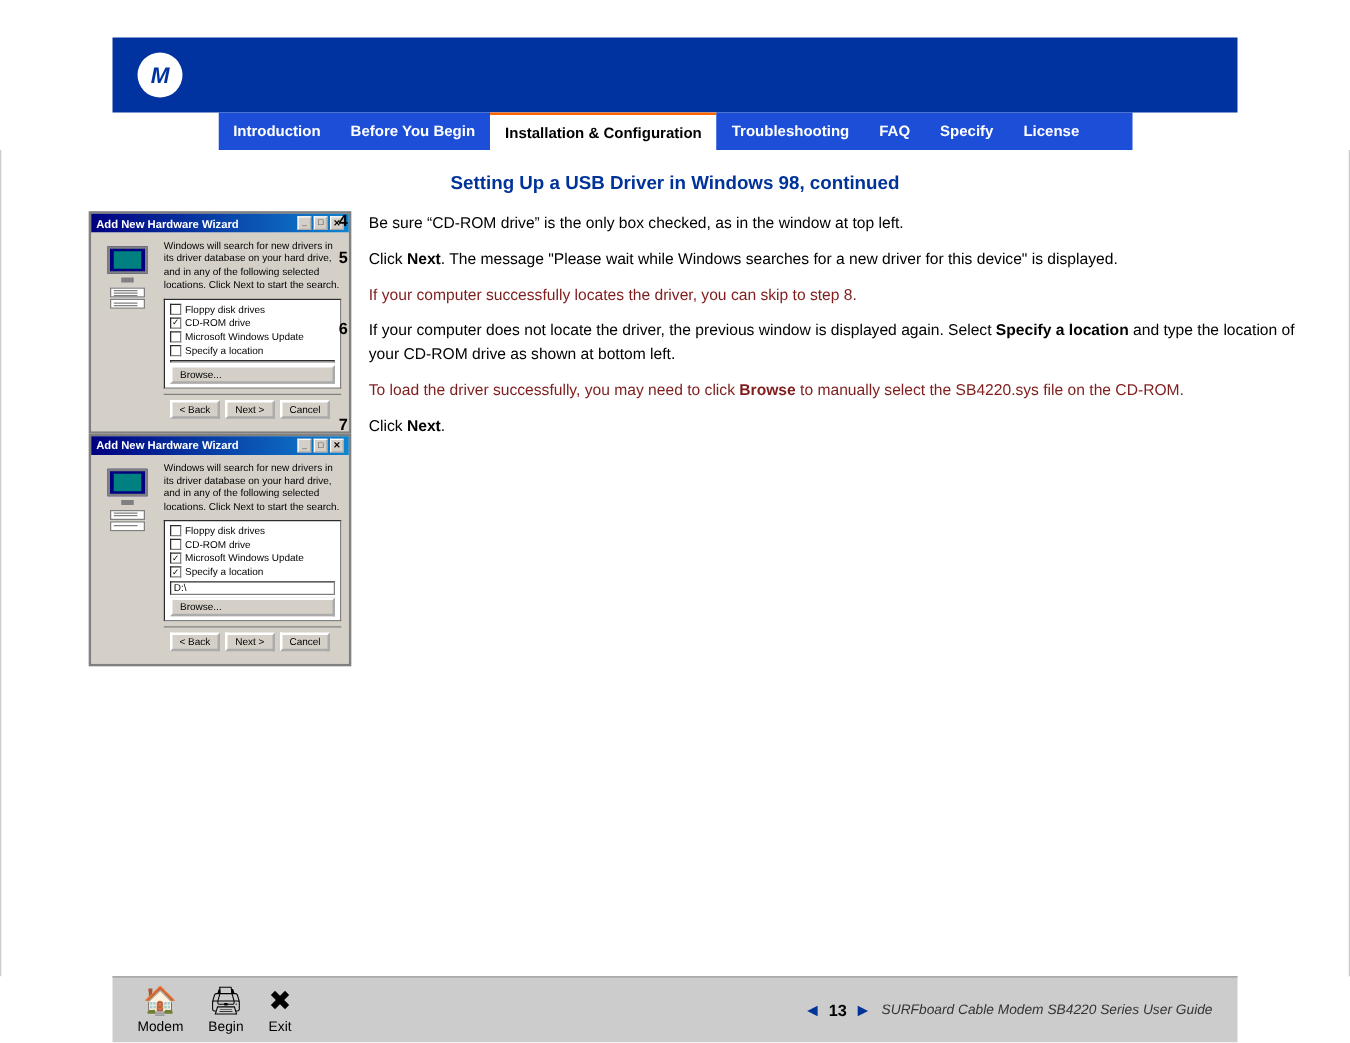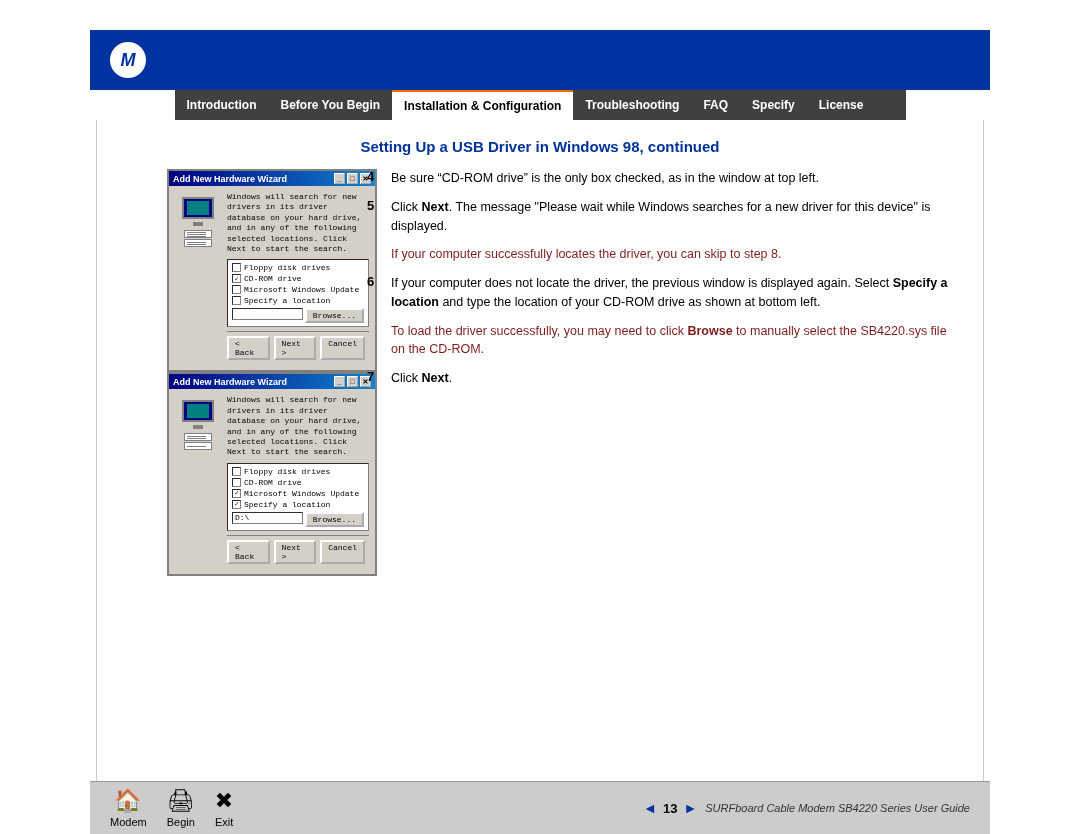--- a/index.html
+++ b/index.html
@@ -56,21 +56,21 @@
       color: #ffffff;
       font-size: 22px;
       font-weight: 900;
       letter-spacing: 3px;
       text-transform: uppercase;
     }
 
     
     .nav-bar {
       width: 731px;
-      background: #404040;
+      background: #1d4ed8;
       display: flex;
       align-items: stretch;
     }
 
     .nav-item {
       color: #ffffff;
       font-size: 12px;
       font-weight: bold;
       padding: 7px 12px;
       cursor: pointer;
@@ -80,21 +80,21 @@
     }
 
     .nav-item.active {
       background: #ffffff;
       color: #000000;
       border-top: 2px solid #ff6600;
     }
 
     
     .main-content {
-      width: 888px;
+      width: 1080px;
       background: #ffffff;
       padding: 18px 30px 10px 30px;
       flex: 1;
       border-left: 1px solid #cccccc;
       border-right: 1px solid #cccccc;
     }
 
     
     .page-title {
       text-align: center;
@@ -224,21 +224,20 @@
     }
 
     .paper-line {
       height: 1px;
       background: #808080;
       width: 80%;
     }
 
     .wizard-right {
       flex: 1;
-      font-family: Liberation Mono, monospace;
     }
 
     .wizard-text {
       font-size: 8px;
       color: #000;
       line-height: 1.3;
       margin-bottom: 5px;
     }
 
     .wizard-panel {
@@ -270,20 +269,21 @@
     .cb.checked::after {
       content: '✓';
       font-size: 7px;
       color: #000;
     }
 
     .wizard-input-row {
       display: flex;
       gap: 2px;
       margin-top: 3px;
+      flex-direction: column;
     }
 
     .wizard-input-box {
       flex: 1;
       height: 12px;
       background: #fff;
       border: 1px inset #808080;
     }
 
     .wizard-buttons {

